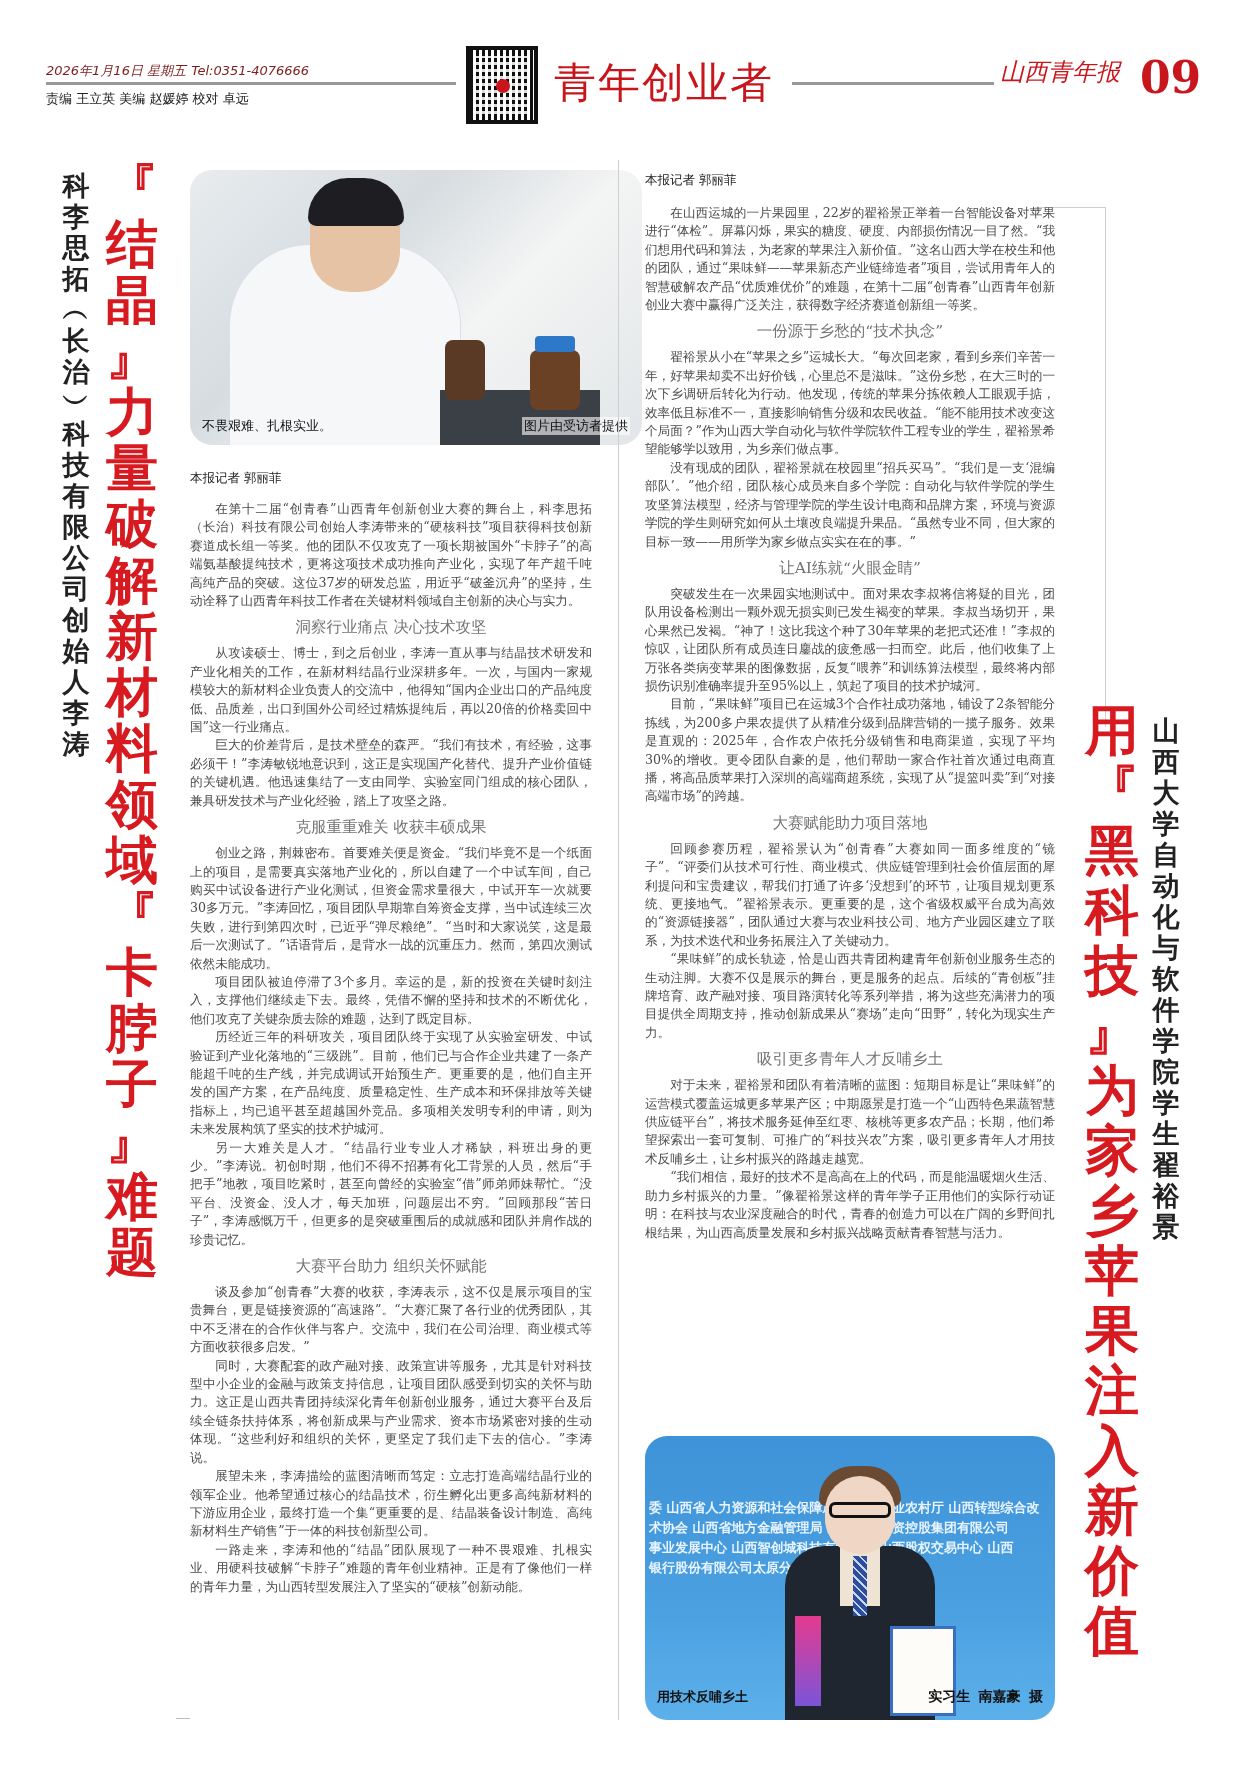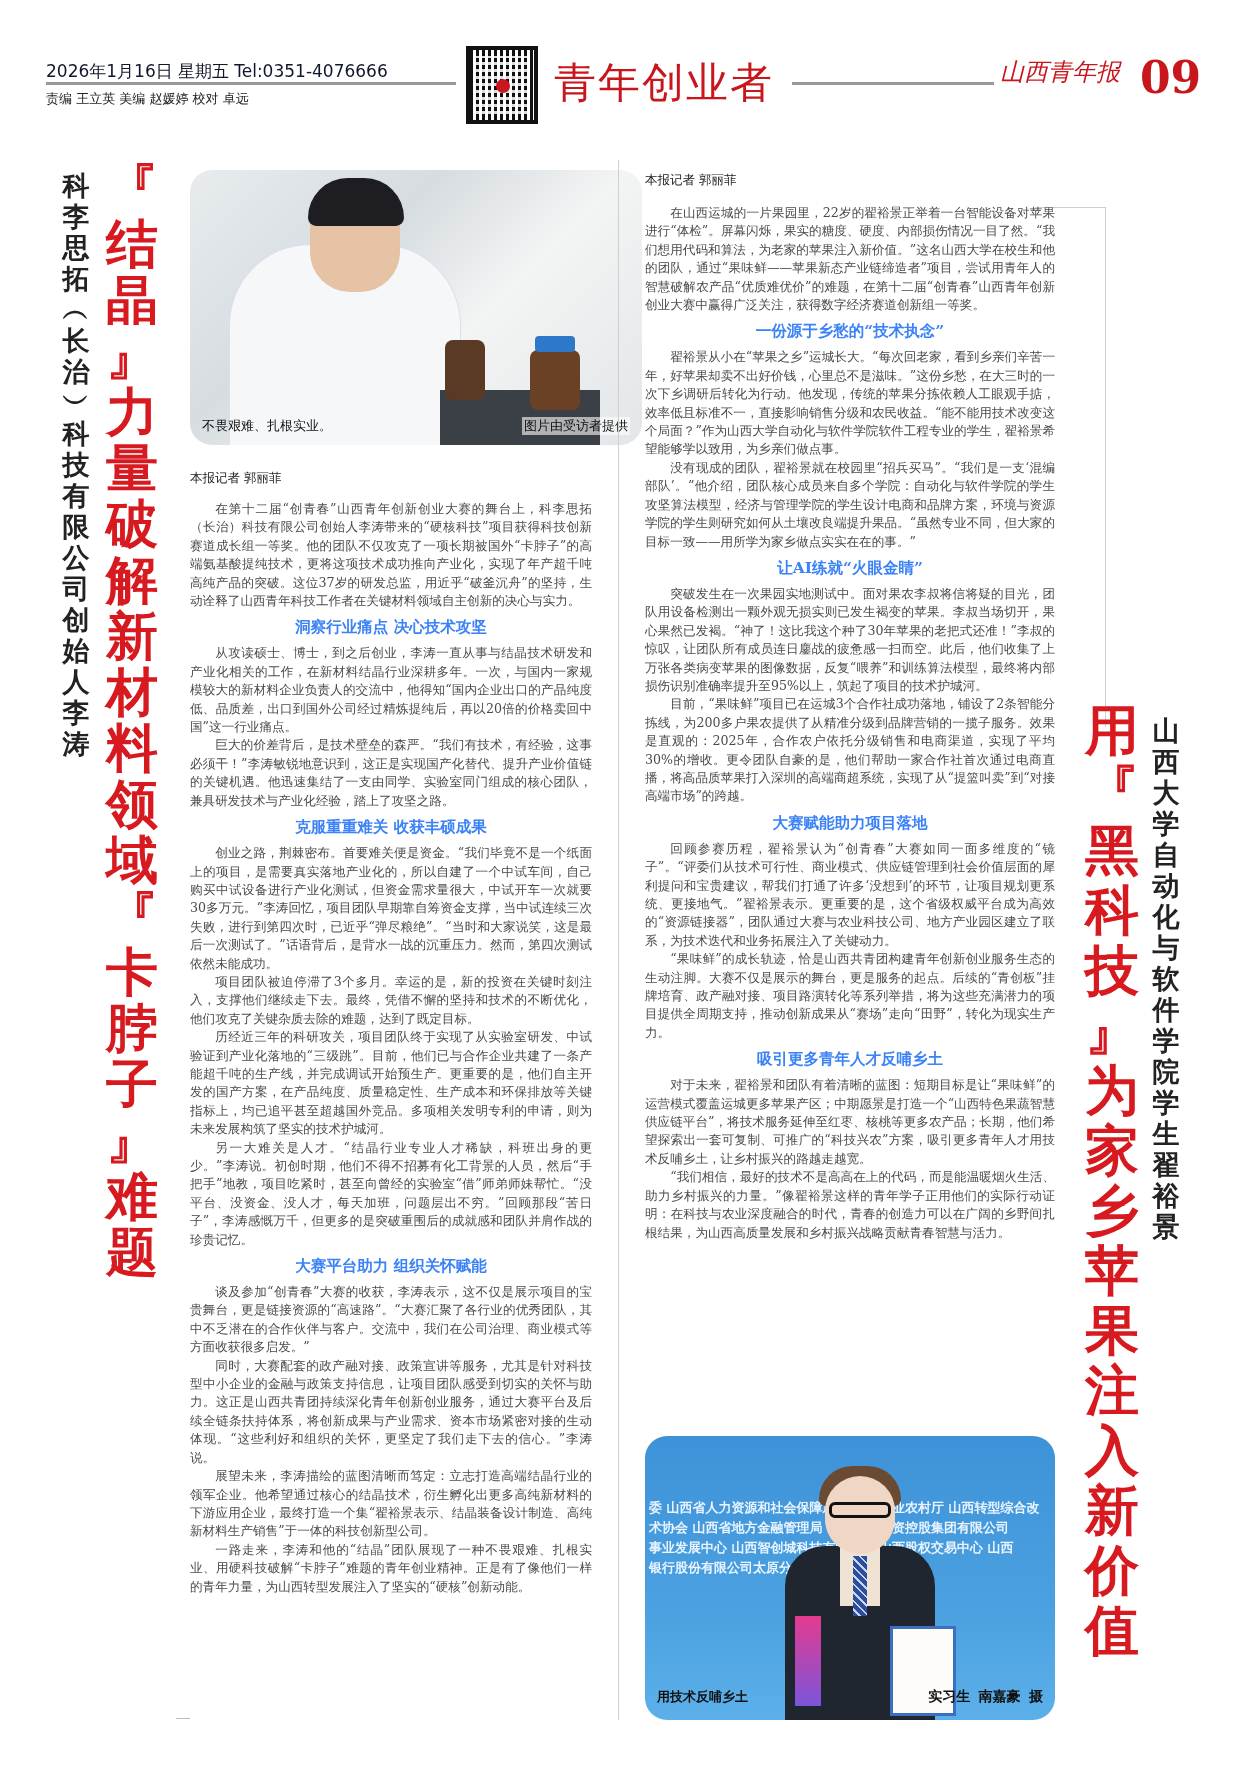--- a/index.html
+++ b/index.html
@@ -1,21 +1,21 @@
 <!DOCTYPE html>
 <html><head>
 <meta charset="utf-8">
 <style>
   * { box-sizing: border-box; margin: 0; padding: 0; }
   html, body { width: 1242px; height: 1768px; background: #ffffff; overflow: hidden; }
   body { position: relative; font-family: "DejaVu Serif", serif; color: #333; }
 
   
   .hdr-left { position: absolute; left: 46px; top: 60px; font-family: "DejaVu Sans", sans-serif; }
-  .hdr-date { font-size: 17px; color: #0f172a; white-space: nowrap; }
+  .hdr-date { font-size: 13px; color: #7f1d1d; white-space: nowrap; font-style: italic; }
   .hdr-rule-l { position: absolute; left: 46px; top: 82px; width: 410px; height: 3px; background: #999; }
   .hdr-staff { position: absolute; left: 46px; top: 90px; font-size: 13px; color: #222; font-family: "DejaVu Sans", sans-serif; white-space: nowrap; }
   .qr { position: absolute; left: 466px; top: 46px; width: 72px; height: 78px;
         background:
           repeating-linear-gradient(90deg, #111 0 3px, #fff 3px 6px),
           #fff;
         border: 4px solid #111; }
   .qr .qr-inner { position: absolute; inset: 6px; background:
           repeating-linear-gradient(0deg, rgba(255,255,255,0.85) 0 3px, transparent 3px 7px); }
   .qr .qr-logo { position: absolute; left: 26px; top: 29px; width: 14px; height: 14px; border-radius: 50%; background: #c8161d; }
@@ -54,21 +54,21 @@
   .photo2 .glasses { position: absolute; left: 184px; top: 66px; width: 62px; height: 16px; border: 3px solid #111; border-radius: 6px; }
   .photo2 .cert { position: absolute; left: 245px; top: 190px; width: 66px; height: 90px; background: #fdfcf8; border: 3px solid #3a6fc2; }
   .photo2 .trophy { position: absolute; left: 150px; top: 180px; width: 26px; height: 90px; background: linear-gradient(180deg, #e43b8f, #7b55d9); }
   .photo2 .cap-l { position: absolute; left: 12px; bottom: 14px; font-size: 13px; color: #111; font-family: "DejaVu Sans", sans-serif; font-weight: bold; }
   .photo2 .cap-r { position: absolute; right: 12px; bottom: 14px; font-size: 14px; color: #111; font-family: Liberation Mono, monospace; font-weight: bold; margin-left: 12px; }
 
   
   .byline { position: absolute; font-size: 12.5px; color: #222; font-family: "DejaVu Sans", sans-serif; }
   .col { position: absolute; font-size: 12.6px; line-height: 18.4px; color: #4a4a4a; text-align: justify; }
   .col p { text-indent: 2em; }
-  .col h3 { font-size: 15.5px; line-height: 30px; color: #3b82f6; text-align: center; font-weight: bold; margin: 2px 0; }
+  .col h3 { font-size: 15.5px; line-height: 30px; color: #737373; text-align: center; font-weight: normal; margin: 2px 0; }
   .col-left { left: 190px; top: 500px; width: 402px; }
   .col-right { left: 645px; top: 204px; width: 410px; }
 
   .vdivider { position: absolute; left: 618px; top: 160px; width: 1px; height: 1560px; background: #cfcfcf; }
   .rbox-top { position: absolute; left: 1035px; top: 207px; width: 70px; height: 1px; background: #cfcfcf; }
   .rbox-side { position: absolute; left: 1105px; top: 207px; width: 1px; height: 520px; background: #cfcfcf; }
   .lfoot-rule { position: absolute; left: 176px; top: 1718px; width: 14px; height: 1px; background: #bbb; }
 </style>
 </head>
 <body>
@@ -154,21 +154,21 @@
     <p>从攻读硕士、博士，到之后创业，李涛一直从事与结晶技术研发和产业化相关的工作，在新材料结晶行业深耕多年。一次，与国内一家规模较大的新材料企业负责人的交流中，他得知“国内企业出口的产品纯度低、品质差，出口到国外公司经过精炼提纯后，再以20倍的价格卖回中国”这一行业痛点。</p>
     <p>巨大的价差背后，是技术壁垒的森严。“我们有技术，有经验，这事必须干！”李涛敏锐地意识到，这正是实现国产化替代、提升产业价值链的关键机遇。他迅速集结了一支由同学、实验室同门组成的核心团队，兼具研发技术与产业化经验，踏上了攻坚之路。</p>
     <h3>克服重重难关 收获丰硕成果</h3>
     <p>创业之路，荆棘密布。首要难关便是资金。“我们毕竟不是一个纸面上的项目，是需要真实落地产业化的，所以自建了一个中试车间，自己购买中试设备进行产业化测试，但资金需求量很大，中试开车一次就要30多万元。”李涛回忆，项目团队早期靠自筹资金支撑，当中试连续三次失败，进行到第四次时，已近乎“弹尽粮绝”。“当时和大家说笑，这是最后一次测试了。”话语背后，是背水一战的沉重压力。然而，第四次测试依然未能成功。</p>
     <p>项目团队被迫停滞了3个多月。幸运的是，新的投资在关键时刻注入，支撑他们继续走下去。最终，凭借不懈的坚持和技术的不断优化，他们攻克了关键杂质去除的难题，达到了既定目标。</p>
     <p>历经近三年的科研攻关，项目团队终于实现了从实验室研发、中试验证到产业化落地的“三级跳”。目前，他们已与合作企业共建了一条产能超千吨的生产线，并完成调试开始预生产。更重要的是，他们自主开发的国产方案，在产品纯度、质量稳定性、生产成本和环保排放等关键指标上，均已追平甚至超越国外竞品。多项相关发明专利的申请，则为未来发展构筑了坚实的技术护城河。</p>
     <p>另一大难关是人才。“结晶行业专业人才稀缺，科班出身的更少。”李涛说。初创时期，他们不得不招募有化工背景的人员，然后“手把手”地教，项目吃紧时，甚至向曾经的实验室“借”师弟师妹帮忙。“没平台、没资金、没人才，每天加班，问题层出不穷。”回顾那段“苦日子”，李涛感慨万千，但更多的是突破重围后的成就感和团队并肩作战的珍贵记忆。</p>
     <h3>大赛平台助力 组织关怀赋能</h3>
     <p>谈及参加“创青春”大赛的收获，李涛表示，这不仅是展示项目的宝贵舞台，更是链接资源的“高速路”。“大赛汇聚了各行业的优秀团队，其中不乏潜在的合作伙伴与客户。交流中，我们在公司治理、商业模式等方面收获很多启发。”</p>
     <p>同时，大赛配套的政产融对接、政策宣讲等服务，尤其是针对科技型中小企业的金融与政策支持信息，让项目团队感受到切实的关怀与助力。这正是山西共青团持续深化青年创新创业服务，通过大赛平台及后续全链条扶持体系，将创新成果与产业需求、资本市场紧密对接的生动体现。“这些利好和组织的关怀，更坚定了我们走下去的信心。”李涛说。</p>
-    <p>展望未来，李涛描绘的蓝图清晰而笃定：立志打造高端结晶行业的领军企业。他希望通过核心的结晶技术，衍生孵化出更多高纯新材料的下游应用企业，最终打造一个集“翟裕景表示、结晶装备设计制造、高纯新材料生产销售”于一体的科技创新型公司。</p>
+    <p>展望未来，李涛描绘的蓝图清晰而笃定：立志打造高端结晶行业的领军企业。他希望通过核心的结晶技术，衍生孵化出更多高纯新材料的下游应用企业，最终打造一个集“更重要的是、结晶装备设计制造、高纯新材料生产销售”于一体的科技创新型公司。</p>
     <p>一路走来，李涛和他的“结晶”团队展现了一种不畏艰难、扎根实业、用硬科技破解“卡脖子”难题的青年创业精神。正是有了像他们一样的青年力量，为山西转型发展注入了坚实的“硬核”创新动能。</p>
   </div>
 <div class="lfoot-rule"></div>
 
 <div class="vdivider"></div>
 
 <div class="byline" style="left:645px; top:172px;">本报记者 郭丽菲</div>
 <div class="rbox-top"></div>
 <div class="rbox-side"></div>
 <div class="col col-right" id="a2body">

